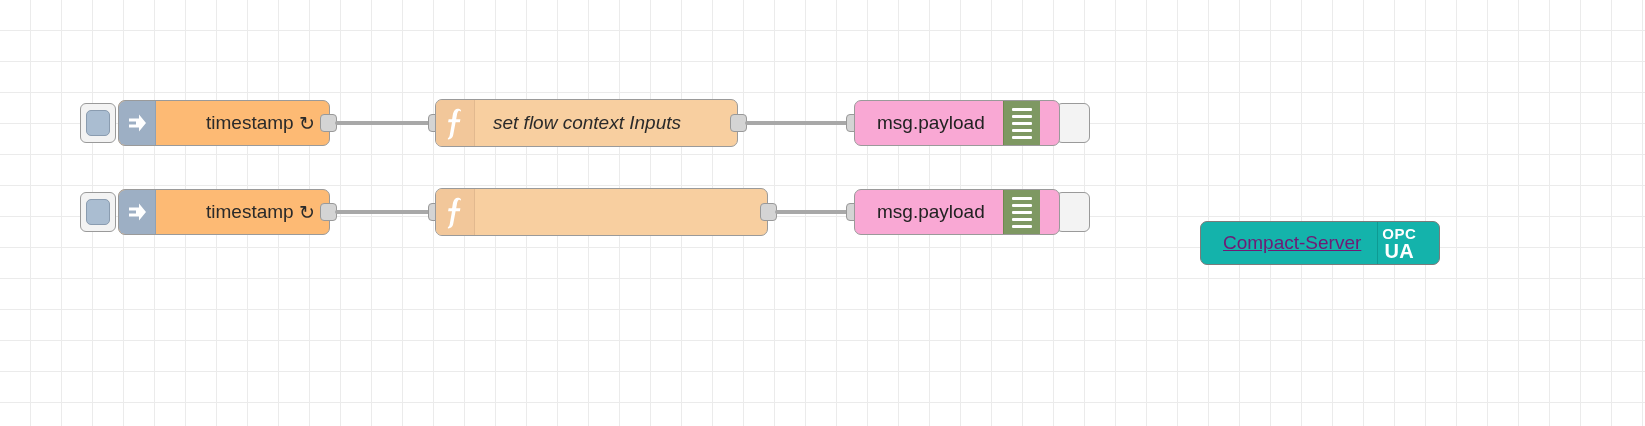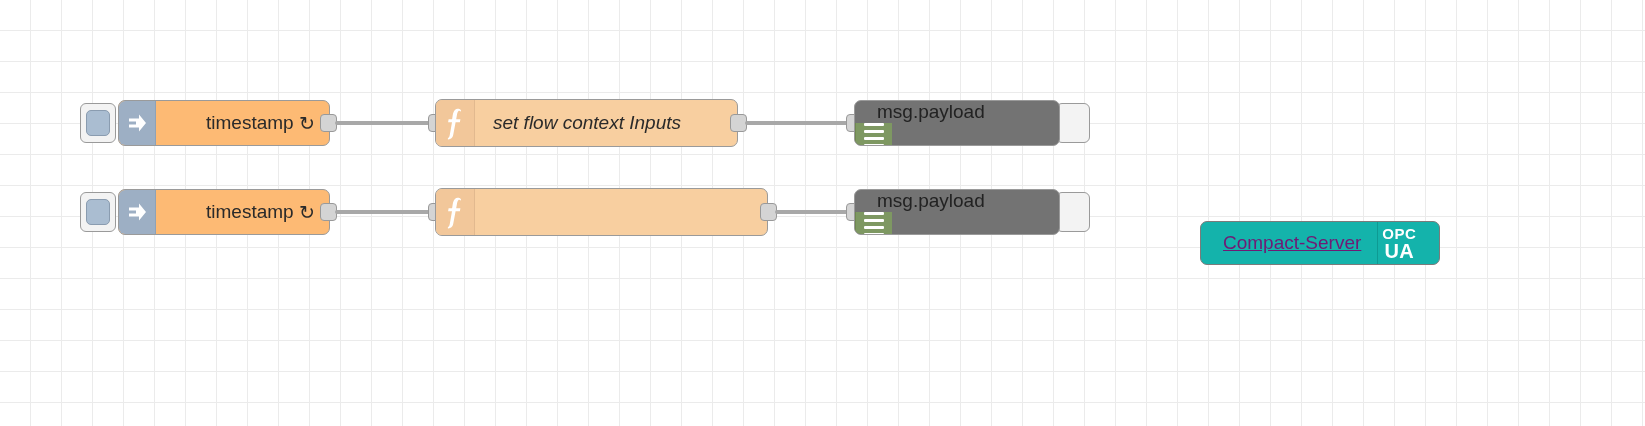--- a/index.html
+++ b/index.html
@@ -66,21 +66,21 @@
     background:#f2c79a;
     border-right:1px solid #e2b98f;
     display:flex;align-items:center;justify-content:center;
   }
   .node-function .node-label{
     padding-left:18px;padding-right:18px;
     font-style:italic;
   }
 
   
-  .node-debug{background:#737373;flex-direction:column;}
+  .node-debug{background:#f9a8d4;}
   .node-debug .node-label{
     padding-left:22px;padding-right:18px;
     color:#222;
   }
   .node-debug .icon-box{
     width:36px;
     background:#7e9862;
     border-left:1px solid #6f884f;
     display:flex;flex-direction:column;
     align-items:center;justify-content:center;

